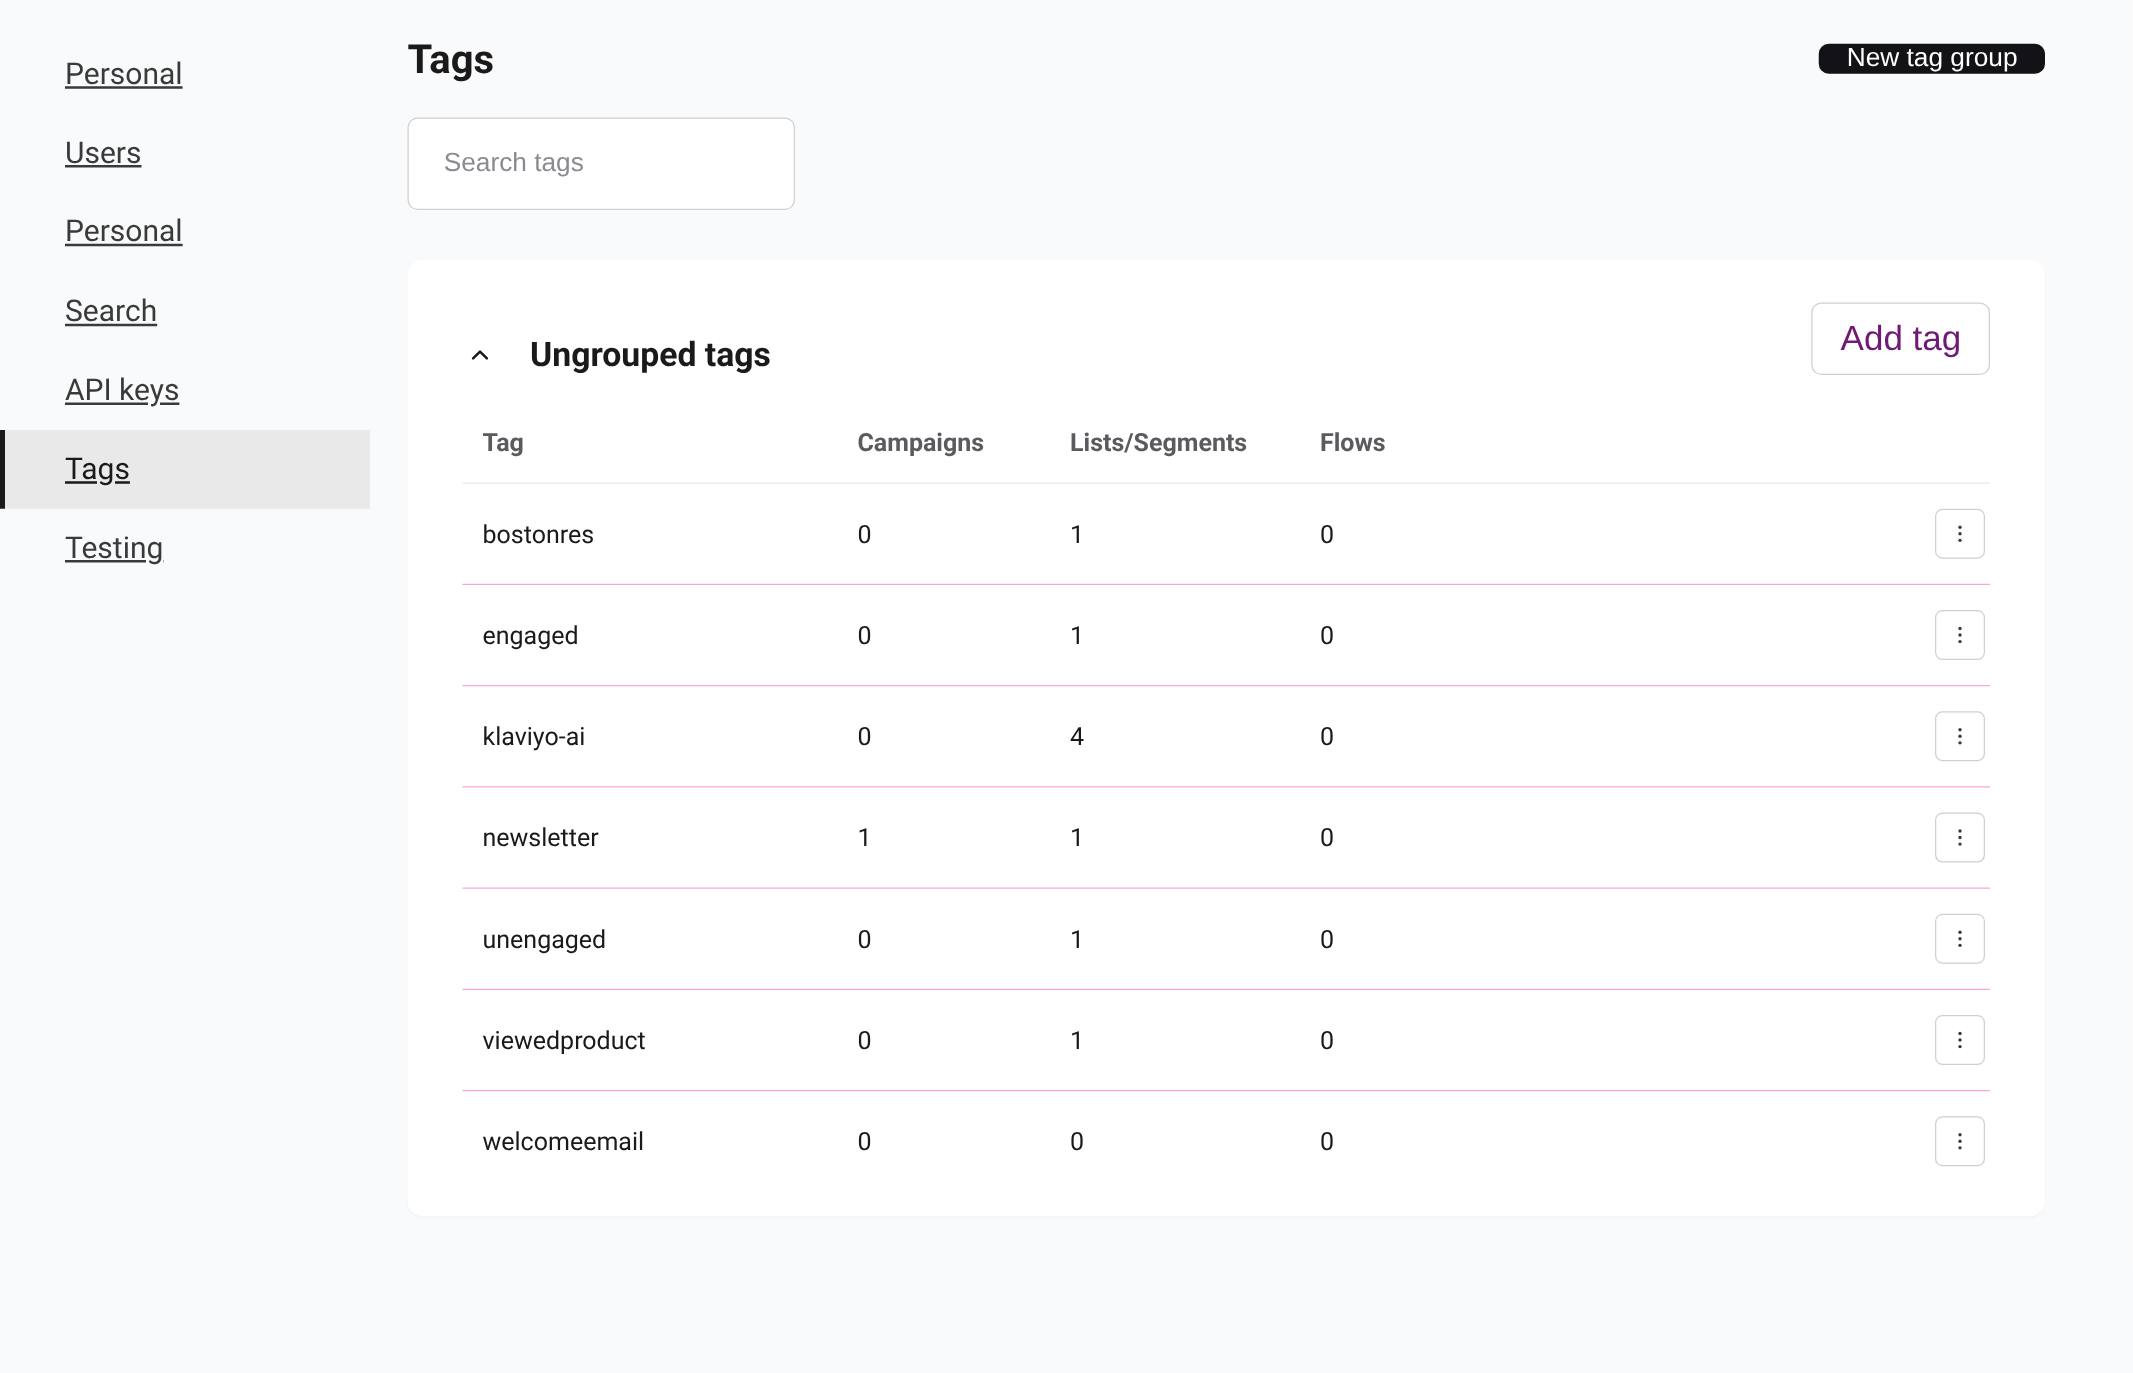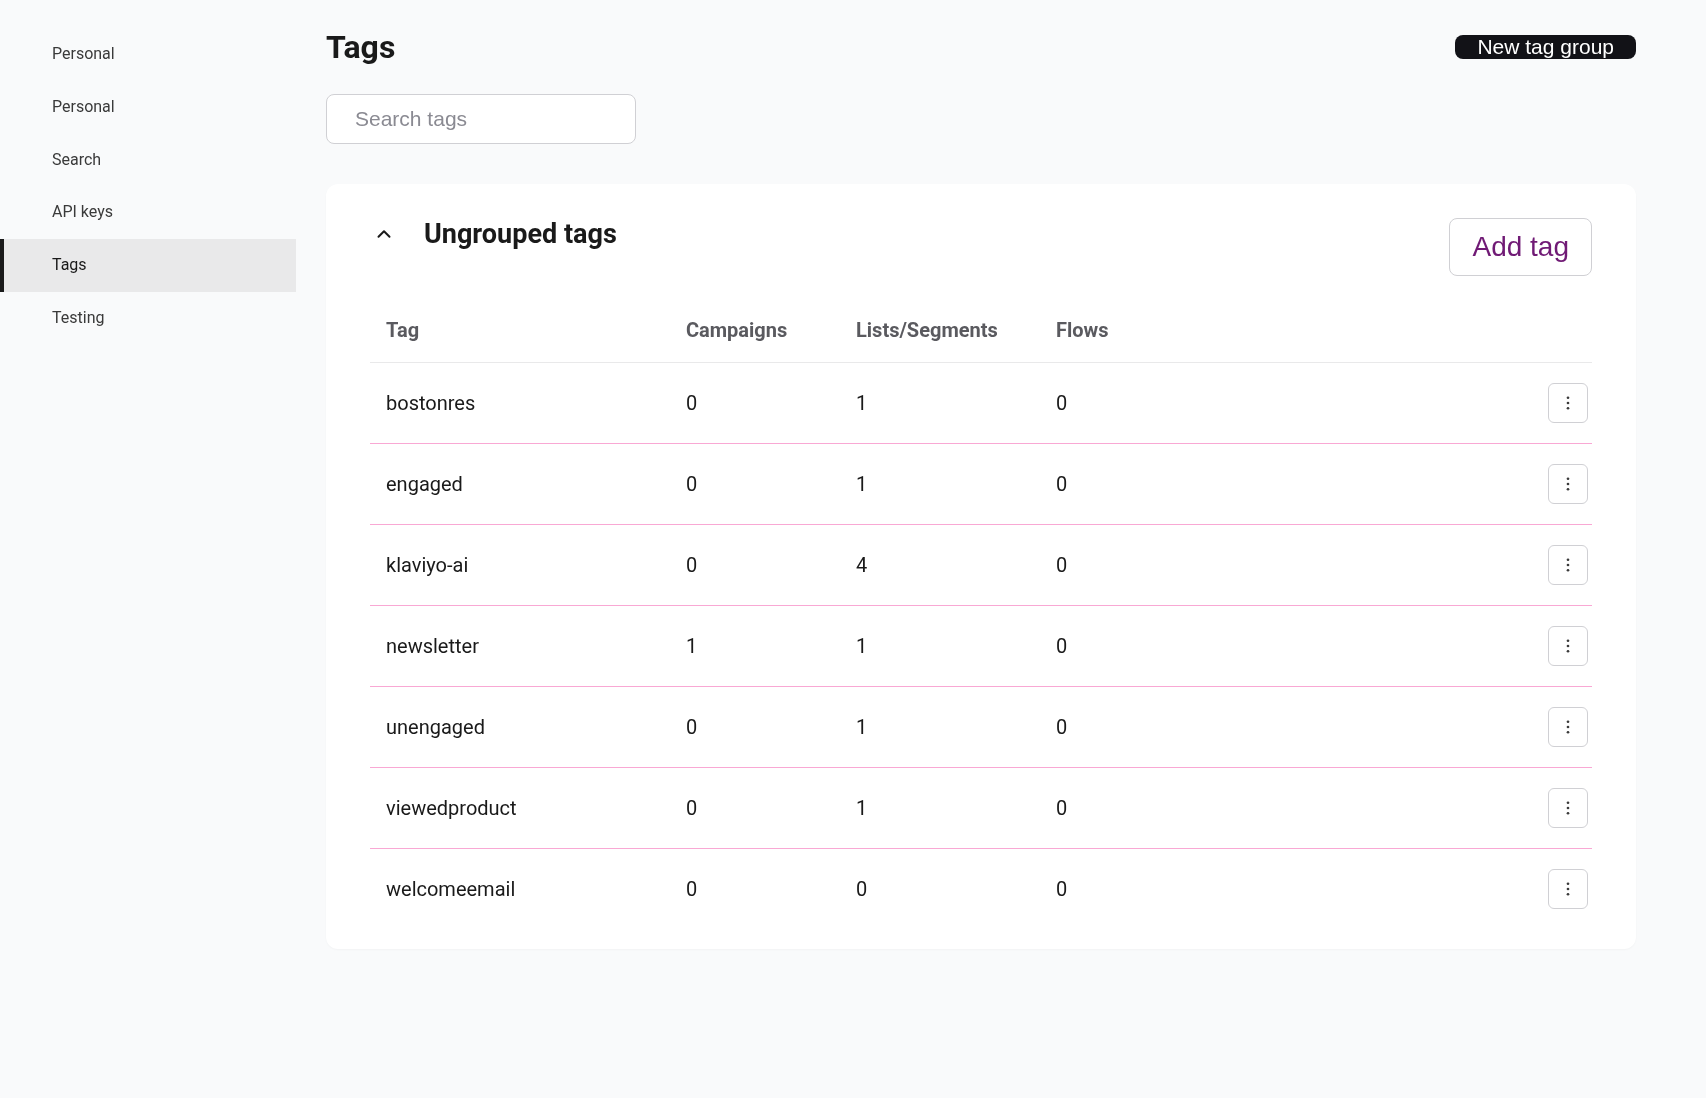--- a/index.html
+++ b/index.html
@@ -17,24 +17,25 @@
       display: flex;
       min-height: 100vh;
     }
     .sidebar {
       width: 296px;
       padding: 28px 0 0 0;
       flex-shrink: 0;
     }
     .sidebar-item {
       padding: 16px 24px 16px 52px;
-      font-size: 16px;
+      font-size: 24px;
       color: #3a3a3a;
       cursor: pointer;
       line-height: 1.3;
+      text-decoration: underline;
     }
     .sidebar-item.active {
       background: #e9e9ea;
       border-left: 4px solid #1a1a1a;
       padding-left: 48px;
       font-weight: 400;
       color: #1a1a1a;
     }
     .main {
       flex: 1;
@@ -61,21 +62,21 @@
       font-size: 21px;
       font-weight: 500;
       cursor: pointer;
     }
     .search-box {
       display: flex;
       align-items: flex-start;
       background: #fff;
       border: 1px solid #d0d0d4;
       border-radius: 8px;
-      padding: 12px 16px;
+      padding: 24px 16px;
       width: 310px;
       margin-bottom: 40px;
     }
     .search-box input {
       border: none;
       outline: none;
       font-size: 21px;
       color: #1a1a1a;
       margin-left: 12px;
       flex: 1;
@@ -91,21 +92,21 @@
     }
     .card {
       background: #fff;
       border-radius: 12px;
       padding: 34px 44px 20px 44px;
       box-shadow: 0 1px 2px rgba(0,0,0,0.03);
     }
     .card-header {
       display: flex;
       justify-content: space-between;
-      align-items: flex-start;
+      align-items: flex-end;
       margin-bottom: 42px;
     }
     .card-header-left {
       display: flex;
       align-items: center;
       gap: 26px;
     }
     .chevron-toggle {
       width: 28px;
       height: 28px;
@@ -175,20 +176,21 @@
       justify-content: center;
       color: #3a3a3a;
     }
   </style>
 </head>
 <body>
 
 <div class="layout">
   <nav class="sidebar">
     <div class="sidebar-item">Personal</div>
+    <div class="sidebar-item">Users</div>
     <div class="sidebar-item">Personal</div>
     <div class="sidebar-item">Search</div>
     <div class="sidebar-item">API keys</div>
     <div class="sidebar-item active">Tags</div>
     <div class="sidebar-item">Testing</div>
   </nav>
 
   <main class="main">
     <div class="header">
       <h1 class="page-title">Tags</h1>

